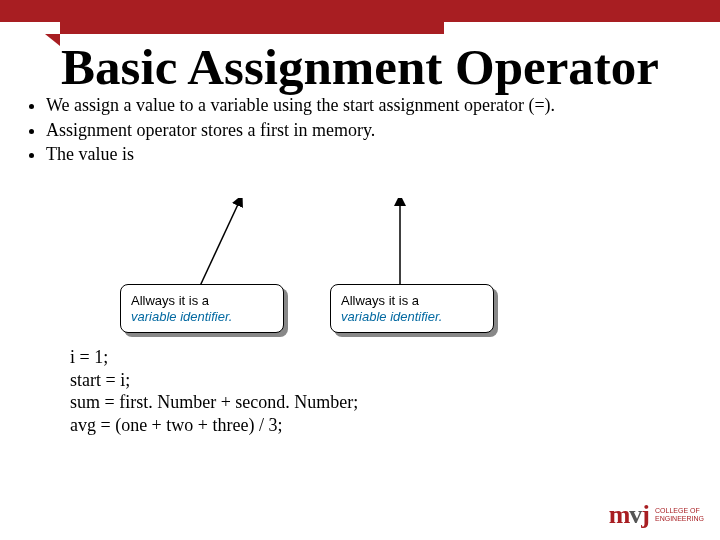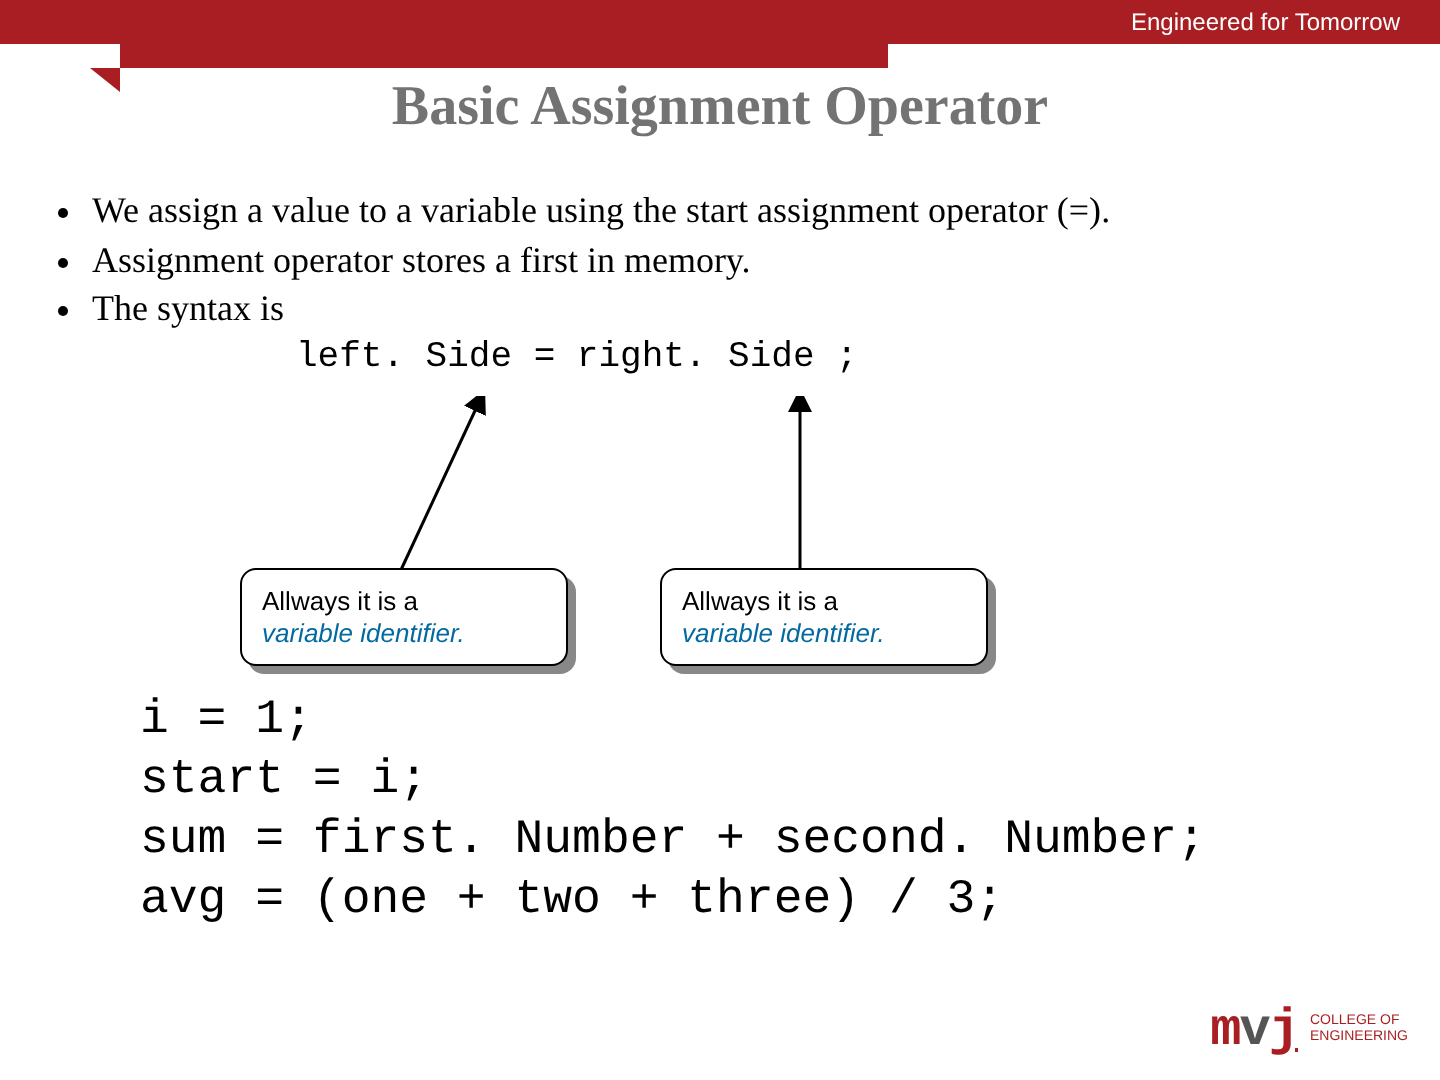--- a/index.html
+++ b/index.html
@@ -2,56 +2,54 @@
 <html><head>
 <meta charset="utf-8">
 <style>
   * { margin: 0; padding: 0; box-sizing: border-box; }
   html, body { width: 720px; height: 540px; font-family: "Times New Roman", serif; background: #fff; overflow: hidden; }
   .slide { position: relative; width: 720px; height: 540px; }
   .topbar { position: absolute; top: 0; left: 0; right: 0; height: 22px; background: #a81e22; }
   .tagline { position: absolute; top: 4px; right: 20px; color: #fff; font-size: 12px; font-family: Arial, sans-serif; }
   .notch { position: absolute; top: 0; left: 60px; width: 384px; height: 34px; background: #a81e22; }
   .notch::after { content: ""; position: absolute; left: -15px; bottom: -12px; width: 0; height: 0; border-top: 12px solid #a81e22; border-left: 15px solid transparent; }
-  .title { position: absolute; top: 38px; left: 0; right: 0; text-align: center; font-size: 28px; font-weight: bold; color: #737373; }
+  .title { position: absolute; top: 38px; left: 0; right: 0; text-align: center; font-size: 51px; font-weight: bold; color: #000000; }
   .bullets { position: absolute; top: 94px; left: 28px; right: 20px; font-size: 18px; color: #000; line-height: 1.25; }
   .bullets li { list-style: disc; margin-left: 18px; margin-bottom: 2px; }
   .italic { }
   .syntax { font-family: "Courier New", monospace; font-size: 18px; margin-left: 120px; margin-top: 2px; }
   .arrows { position: absolute; top: 198px; left: 0; width: 720px; height: 120px; }
   .callout { position: absolute; width: 164px; padding: 8px 10px; background: #fff; border: 1px solid #000; border-radius: 8px; box-shadow: 4px 4px 0 #888; font-family: Arial, sans-serif; font-size: 13px; line-height: 1.2; }
   .callout .vi { color: #0369a1; font-style: italic; }
   .callout-left { top: 284px; left: 120px; }
   .callout-right { top: 284px; left: 330px; }
   .examples-label { position: absolute; top: 322px; left: 22px; font-size: 20px; }
-  .code { position: absolute; top: 346px; left: 70px; font-family: Liberation Mono, monospace; font-size: 24px; line-height: 1.25; white-space: pre; }
+  .code { position: absolute; top: 346px; left: 70px; font-family: Liberation Serif, serif; font-size: 18px; line-height: 1.25; white-space: pre; }
   .logo { position: absolute; bottom: 10px; right: 16px; display: flex; align-items: center; gap: 6px; }
-  .logo-mark { font-family: Liberation Mono, monospace; font-weight: bold; font-size: 26px; color: #a81e22; letter-spacing: -1px; }
+  .logo-mark { font-family: Liberation Serif, serif; font-weight: bold; font-size: 26px; color: #a81e22; letter-spacing: -1px; }
   .logo-mark .v { color: #555; }
   .logo-j { color:#a81e22; text-decoration: underline; }
   .logo-text { font-family: Arial, sans-serif; font-size: 7px; color: #a81e22; line-height: 1.1; text-align: left; }
 </style>
 </head>
 <body>
 
 <div class="slide">
 
   <div class="topbar"></div>
-  <div class="tagline">Engineered for Tomorrow</div>
   <div class="notch"></div>
 
   <div class="title">Basic Assignment Operator</div>
 
   <ul class="bullets">
     <li>
       <span>We assign a value to a variable using the start </span><span class="italic">assignment operator (=)</span><span>.</span>
     </li>
     <li>Assignment operator stores a first in memory.</li>
-    <li>The syntax is</li>
-    <div class="syntax">left. Side = right. Side ;</div>
+    <li>The value is</li>
   </ul>
 
   <svg class="arrows">
     <defs>
       <marker id="ah" markerWidth="8" markerHeight="8" refX="4" refY="4" orient="auto">
         <path d="M0,0 L8,4 L0,8 Z" fill="#000"></path>
       </marker>
     </defs>
     <line x1="200" y1="88" x2="240" y2="2" stroke="#000" stroke-width="1.5" marker-end="url(#ah)"></line>
     <line x1="400" y1="88" x2="400" y2="2" stroke="#000" stroke-width="1.5" marker-end="url(#ah)"></line>

